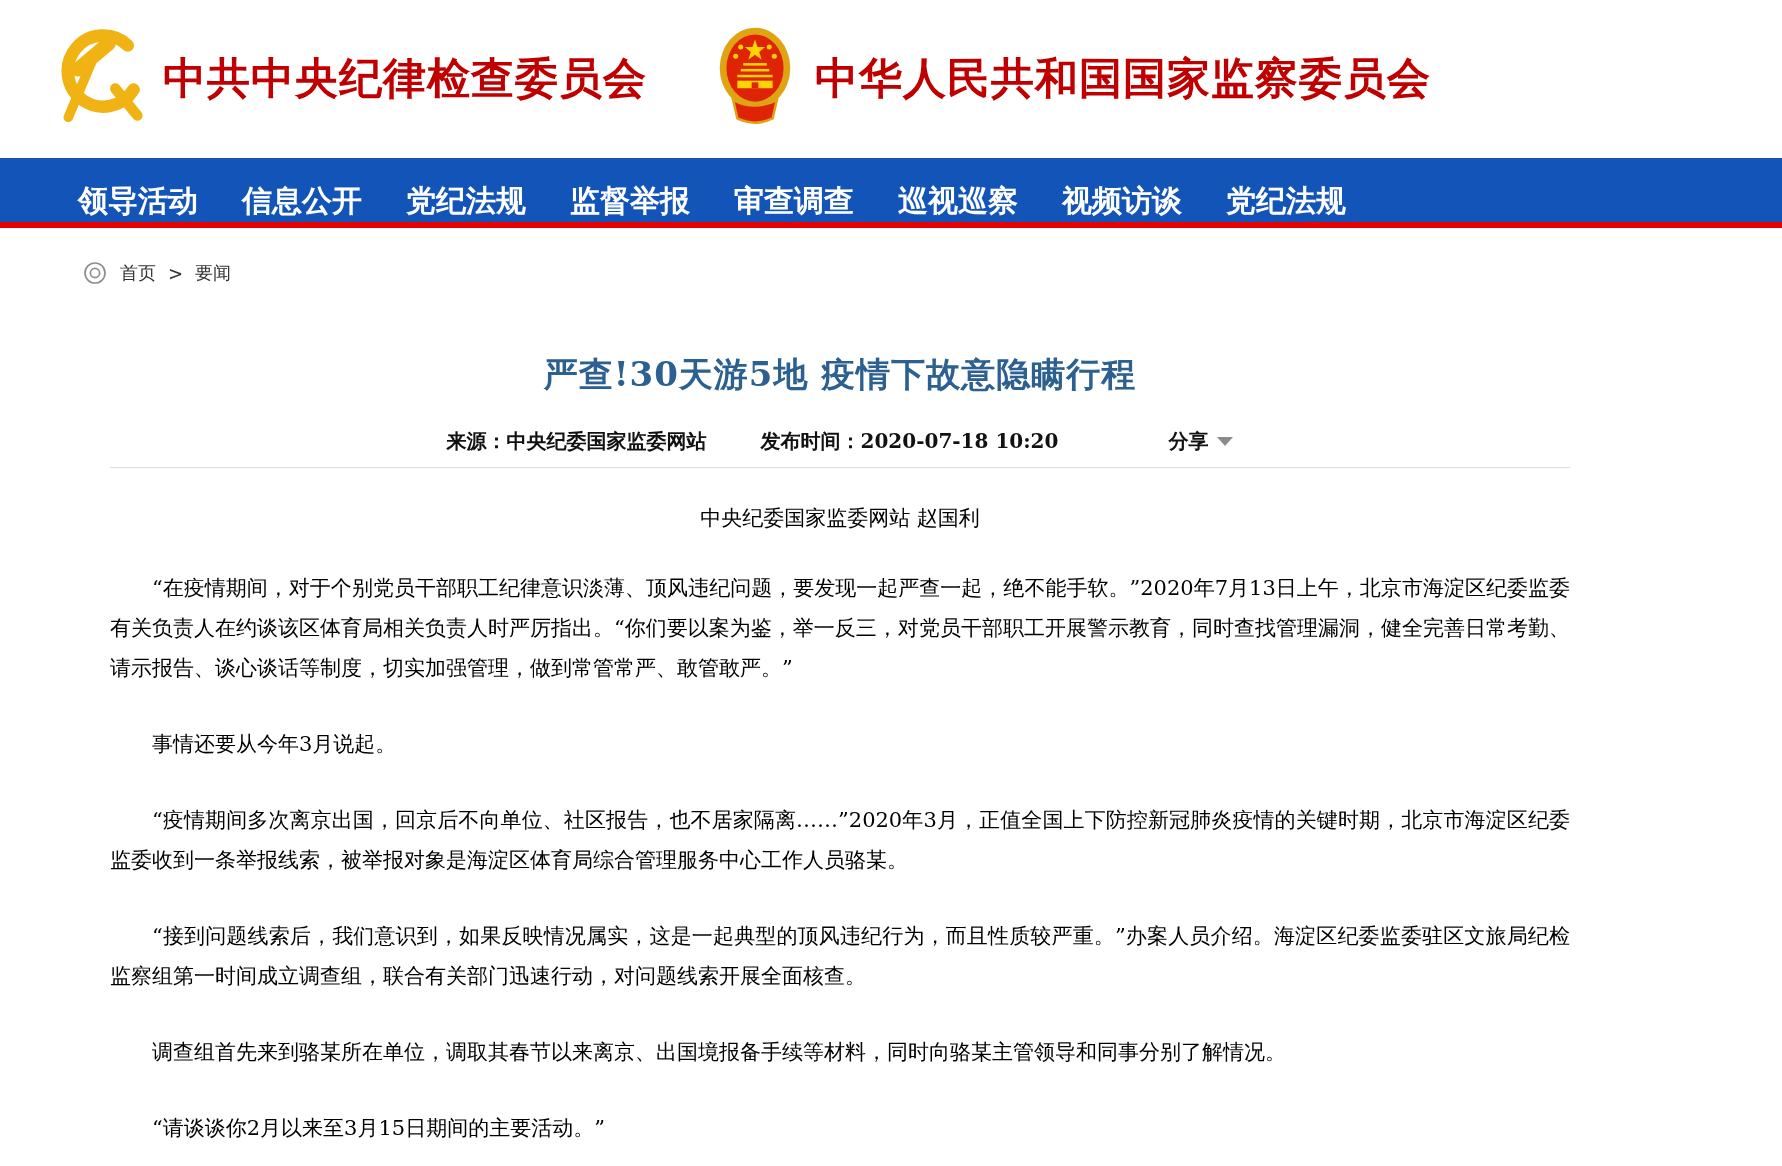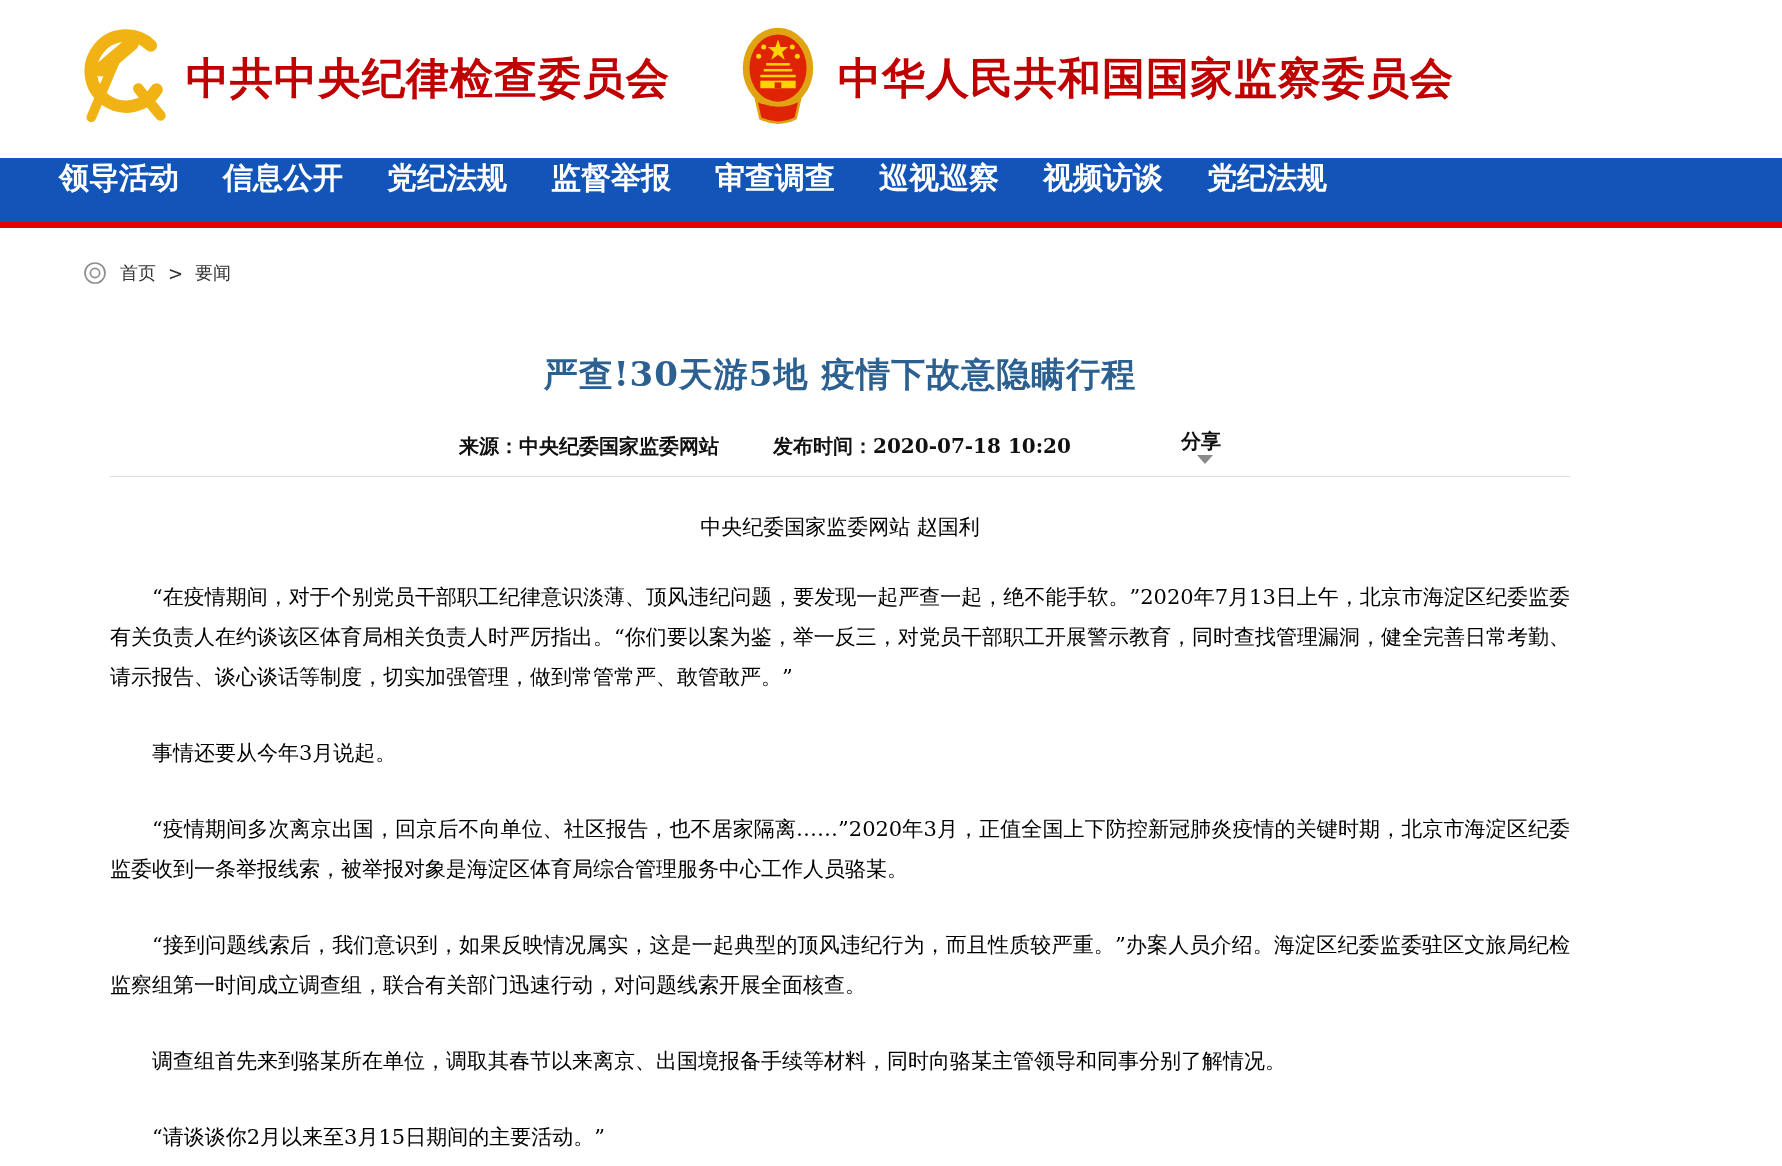--- a/index.html
+++ b/index.html
@@ -10,21 +10,21 @@
     background: #ffffff;
     font-family: "DejaVu Serif", serif;
     color: #000;
   }
 
   
   .site-header {
     height: 158px;
     display: flex;
     align-items: center;
-    padding-left: 74px;
+    padding-left: 51px;
     background: #ffffff;
   }
   .brand { display: flex; align-items: center; cursor: pointer; }
   .brand + .brand { margin-left: 66px; }
   .brand .emblem { display: inline-flex; align-items: center; justify-content: center; }
   .brand .emblem.party { width: 96px; height: 100px; margin-right: 16px; }
   .brand .emblem.national { width: 84px; height: 110px; margin-right: 18px; }
   .brand-name {
     font-size: 43px;
     font-weight: bold;
@@ -32,22 +32,22 @@
     letter-spacing: 1px;
     white-space: nowrap;
     font-family: "DejaVu Serif", serif;
   }
 
   
   .main-nav {
     height: 64px;
     background: #1254b8;
     display: flex;
-    align-items: flex-start;
-    padding-left: 59px;
+    align-items: flex-end;
+    padding-left: 78px;
   }
   .nav-item {
     color: #ffffff;
     font-size: 30px;
     font-weight: bold;
     font-family: "DejaVu Sans", sans-serif;
     margin-right: 44px;
     white-space: nowrap;
     cursor: pointer;
     text-decoration: none;
@@ -82,21 +82,21 @@
     margin-top: 30px;
     display: flex;
     justify-content: center;
     align-items: center;
     font-size: 20px;
     font-weight: bold;
     color: #111;
   }
   .meta-group { white-space: nowrap; }
   .meta-group + .meta-group { margin-left: 54px; }
-  .share-button { margin-left: 110px; display: inline-flex; align-items: center; cursor: pointer; flex-direction: column; }
+  .share-button { margin-left: 110px; display: inline-flex; align-items: center; cursor: pointer; }
   .caret-down {
     display: inline-block;
     width: 0; height: 0;
     margin-left: 9px;
     border-left: 8px solid transparent;
     border-right: 8px solid transparent;
     border-top: 9px solid #8a8a8a;
   }
   .meta-divider {
     border: none;

